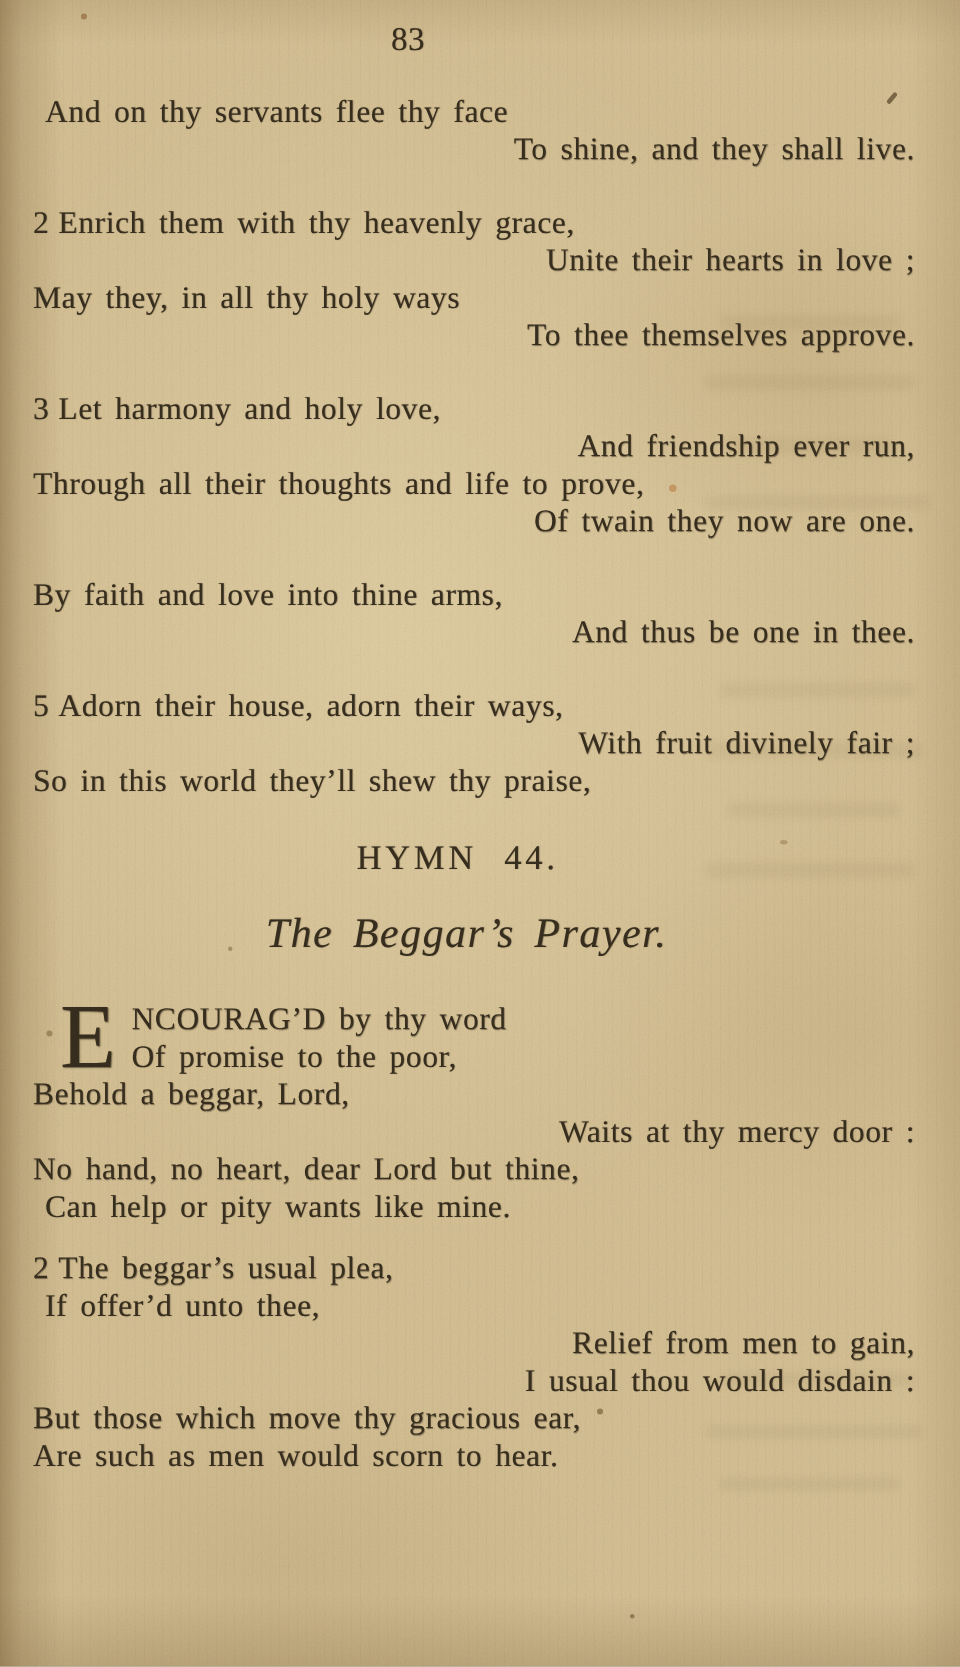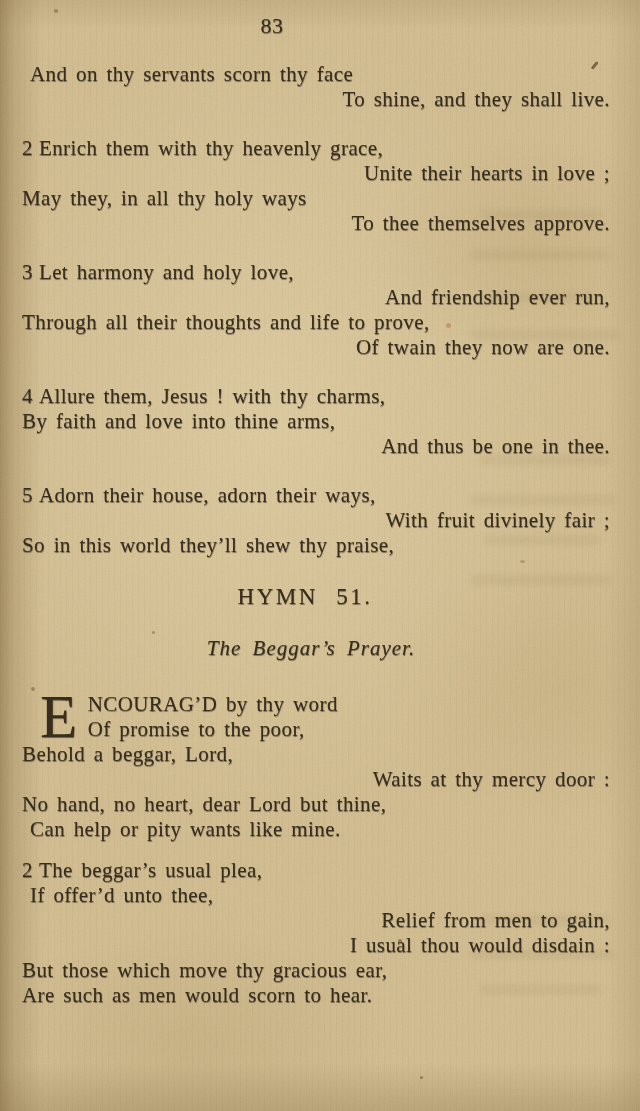--- a/index.html
+++ b/index.html
@@ -70,21 +70,21 @@
     line-height: 30px;
     letter-spacing: 2.5px;
     word-spacing: 10px;
     text-align: center;
     transform: translateX(-11px);
   }
 
   .hymn-title {
     margin-top: 14px;
     font-style: italic;
-    font-size: 21px;
+    font-size: 28px;
     line-height: 44px;
     letter-spacing: 1px;
     word-spacing: 5px;
     text-align: center;
     transform: translateX(-5px);
   }
 
   .stanza.opening { margin-top: 22px; padding-left: 0; }
   .stanza.second  { margin-top: 16px; }
 
@@ -152,51 +152,50 @@
   <div class="ghost g8"></div>
   <div class="ghost g9"></div>
   <div class="ghost g10"></div>
   <div class="ghost g11"></div>
 
   <div class="content txt">
 
     <div class="page-number">83</div>
 
     <div class="stanza">
-      <div class="line ind-sm">And on thy servants scorn thy face</div>
+      <div class="line ind-sm">And on thy servants flee thy face</div>
       <div class="line ind">To shine, and they shall live.</div>
     </div>
 
     <div class="stanza">
       <div class="line"><span class="vnum">2</span><span>Enrich them with thy heavenly grace,</span></div>
       <div class="line ind">Unite their hearts in love ;</div>
       <div class="line">May they, in all thy holy ways</div>
       <div class="line ind">To thee themselves approve.</div>
     </div>
 
     <div class="stanza">
       <div class="line"><span class="vnum">3</span><span>Let harmony and holy love,</span></div>
       <div class="line ind">And friendship ever run,</div>
       <div class="line">Through all their thoughts and life to prove,</div>
       <div class="line ind">Of twain they now are one.</div>
     </div>
 
     <div class="stanza">
-      <div class="line"><span class="vnum">4</span><span>Allure them, Jesus ! with thy charms,</span></div>
       <div class="line">By faith and love into thine arms,</div>
       <div class="line ind">And thus be one in thee.</div>
     </div>
 
     <div class="stanza">
       <div class="line"><span class="vnum">5</span><span>Adorn their house, adorn their ways,</span></div>
       <div class="line ind">With fruit divinely fair ;</div>
       <div class="line">So in this world they’ll shew thy praise,</div>
     </div>
 
-    <div class="hymn-heading">HYMN 51.</div>
+    <div class="hymn-heading">HYMN 44.</div>
     <div class="hymn-title">The Beggar’s Prayer.</div>
 
     <div class="stanza opening">
       <span class="dropcap">E</span>
       <div class="line">NCOURAG’D by thy word</div>
       <div class="line ind-xs">Of promise to the poor,</div>
       <div class="line">Behold a beggar, Lord,</div>
       <div class="line ind">Waits at thy mercy door :</div>
       <div class="line">No hand, no heart, dear Lord but thine,</div>
       <div class="line ind-sm">Can help or pity wants like mine.</div>

